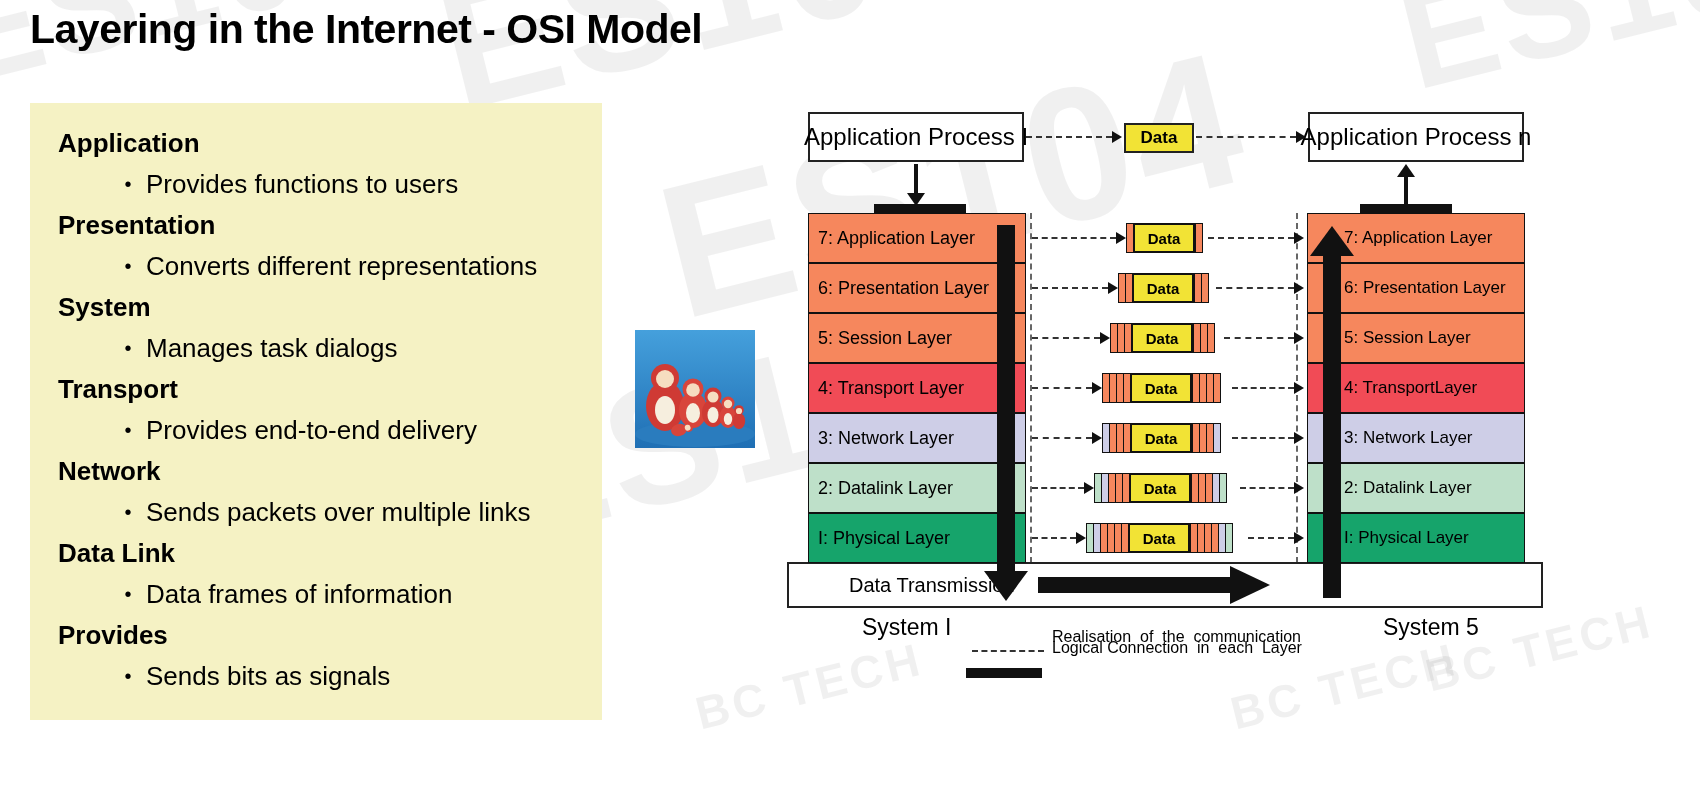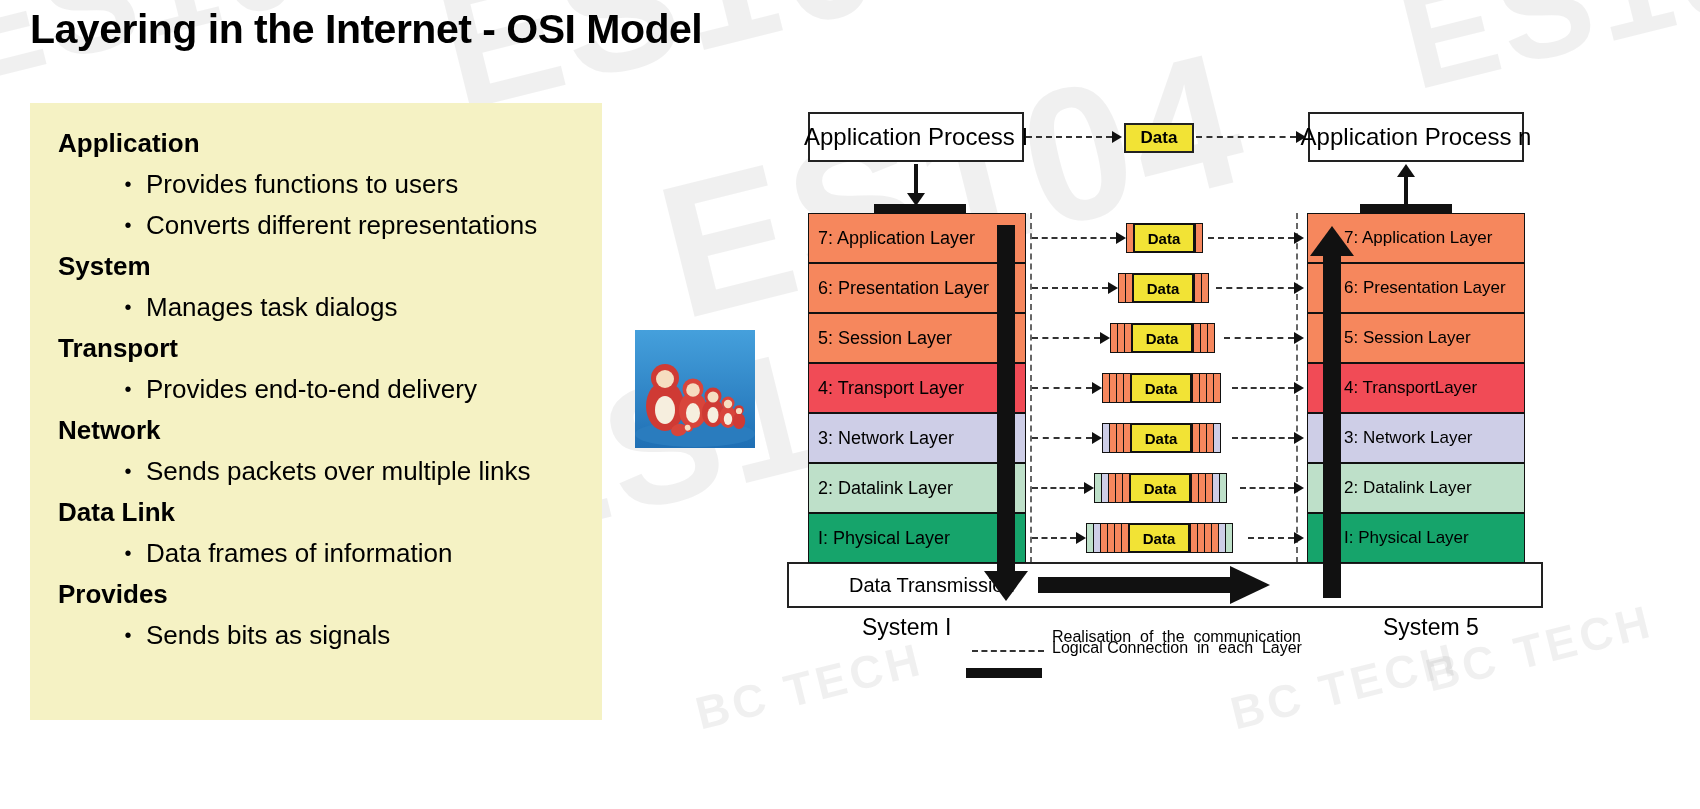--- a/index.html
+++ b/index.html
@@ -58,20 +58,21 @@
 
 <h1 class="title">Layering in the Internet - OSI Model</h1>
 
 <div class="left-panel" style="background: rgb(245, 242, 196);">
   <div id="panel-items">
       <div class="term">Application</div>
       <div class="desc">
         <span class="bullet">•</span>
         <span>Provides functions to users</span>
       </div>
+      <div class="term">Presentation</div>
       <div class="desc">
         <span class="bullet">•</span>
         <span>Converts different representations</span>
       </div>
       <div class="term">System</div>
       <div class="desc">
         <span class="bullet">•</span>
         <span>Manages task dialogs</span>
       </div>
       <div class="term">Transport</div>

